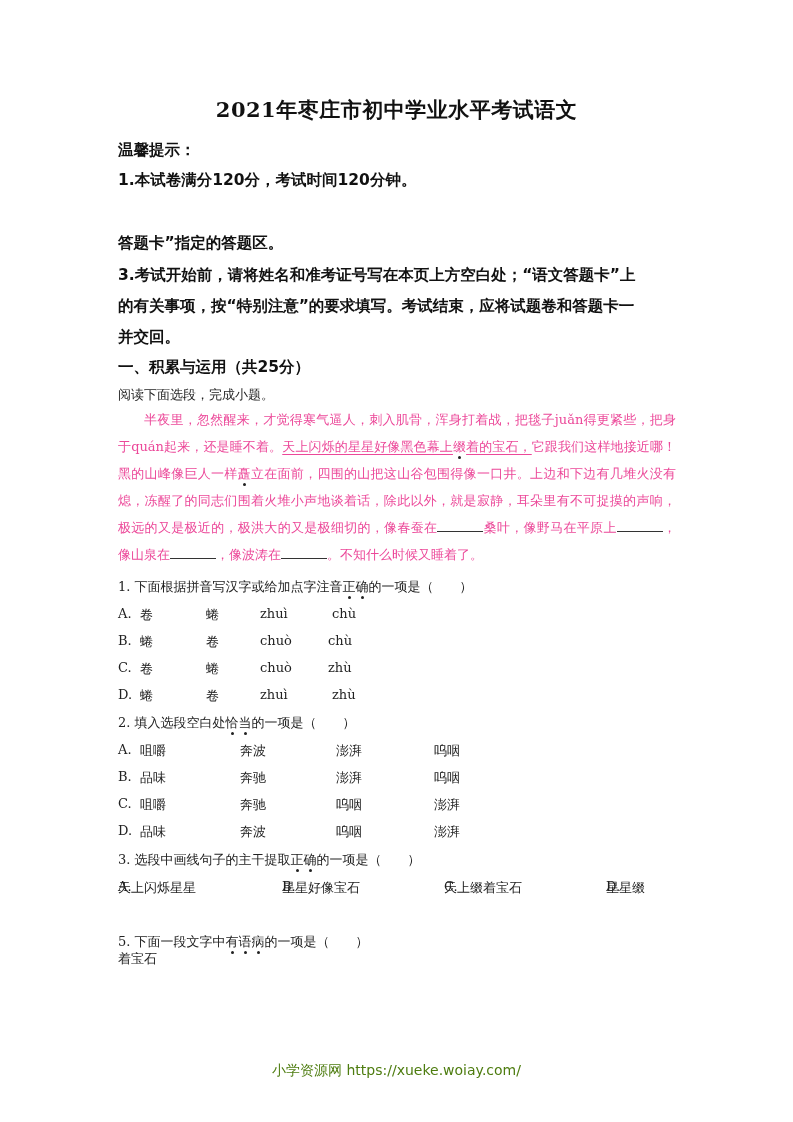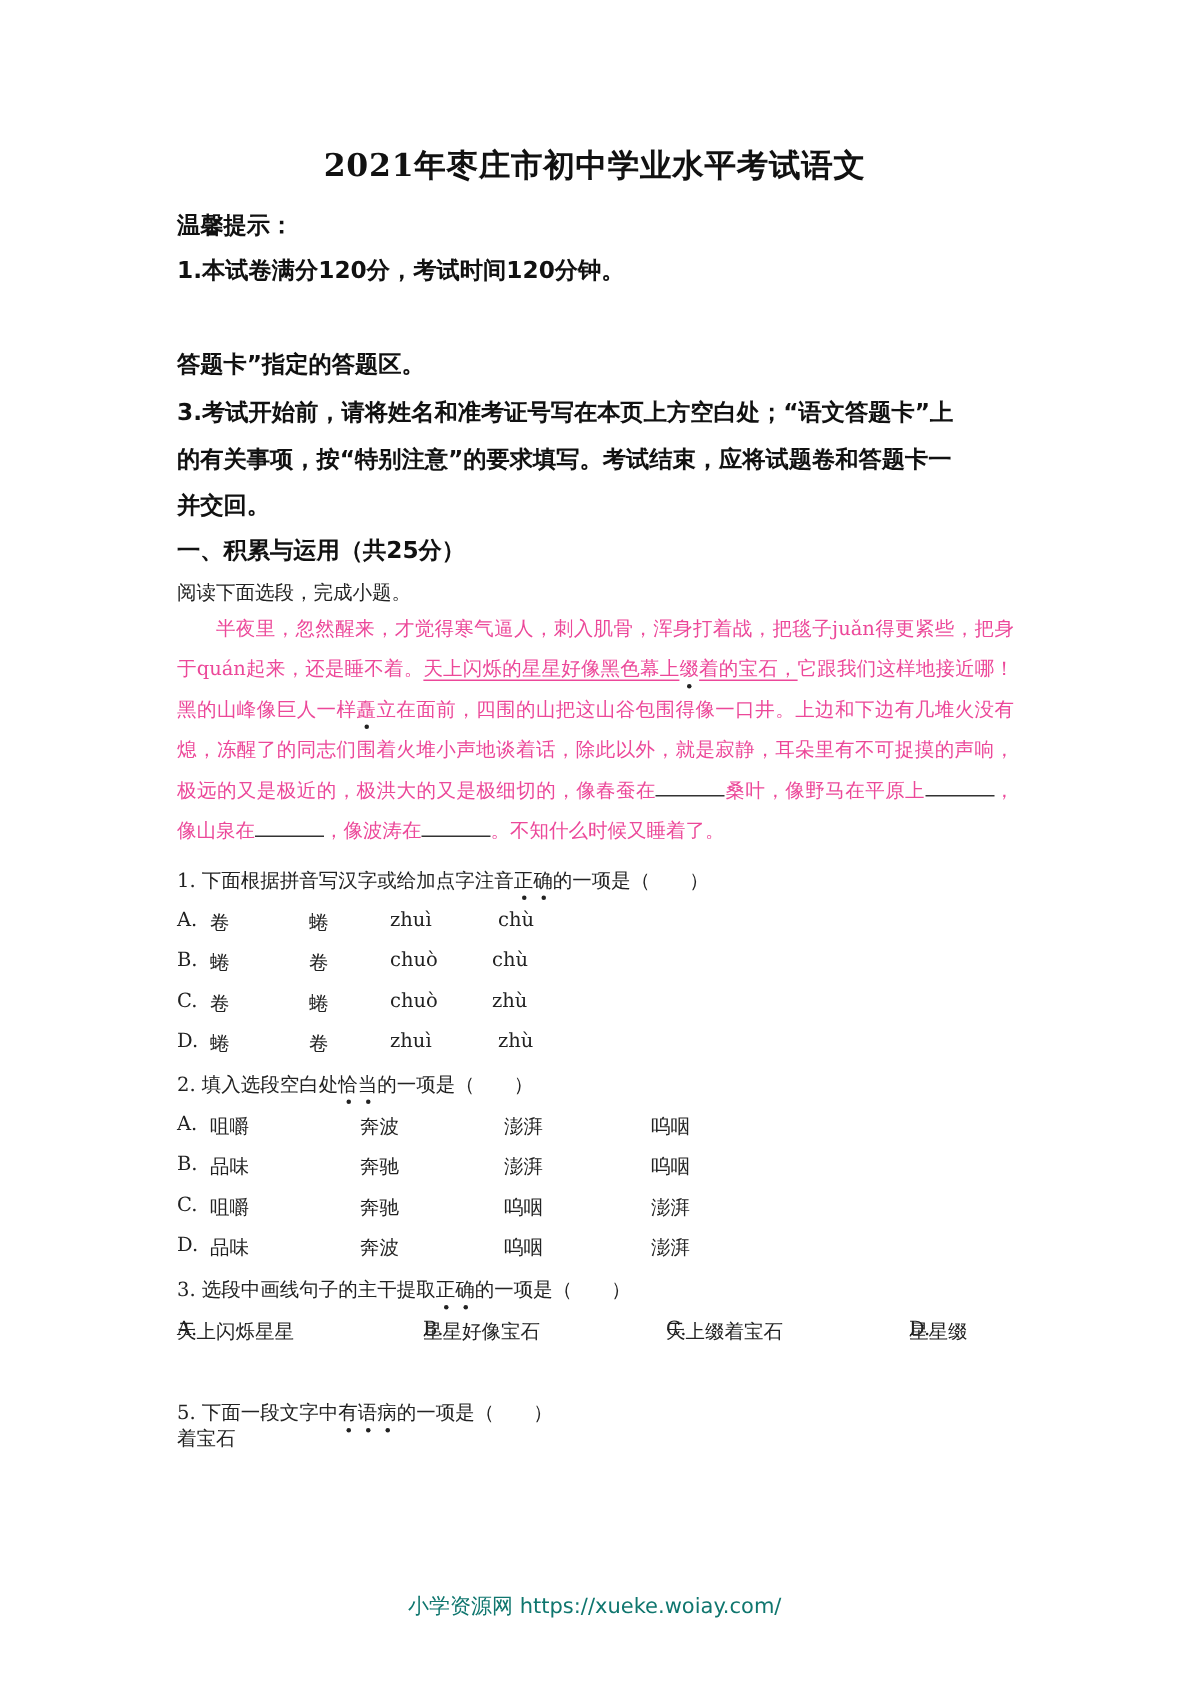--- a/index.html
+++ b/index.html
@@ -13,21 +13,21 @@
   .para { position:absolute; left:118px; width:558px; font-family:"DejaVu Serif", serif; font-size:13px;
     line-height:27px; color:#ec4899; text-align:justify; }
   .indent { text-indent:26px; }
   .ul { text-decoration:underline; text-underline-offset:3px; }
   .dot { position:relative; }
   .dot::after { content:""; position:absolute; left:50%; bottom:-5px; width:3px; height:3px; margin-left:-1.5px; border-radius:50%; background:#222; }
   .blank { display:inline-block; width:46px; border-bottom:1px solid #333; height:12px; vertical-align:baseline; }
   .opt { position:absolute; left:118px; font-family:"DejaVu Serif", serif; font-size:13px; color:#222; white-space:nowrap; }
   .opt span { position:absolute; top:0; }
   .footer { position:absolute; top:1062px; left:0; width:793px; text-align:center;
-    font-family:"DejaVu Sans", sans-serif; font-size:14px; color:#0f766e; }
+    font-family:"DejaVu Sans", sans-serif; font-size:14px; color:#4d7c0f; }
 </style>
 </head>
 <body>
 
 <div class="page">
 
   <div class="title">2021年枣庄市初中学业水平考试语文</div>
 
   <div class="bold-line" style="top:140px;">温馨提示：</div>
   <div class="bold-line" style="top:170px;">1.本试卷满分120分，考试时间120分钟。</div>

